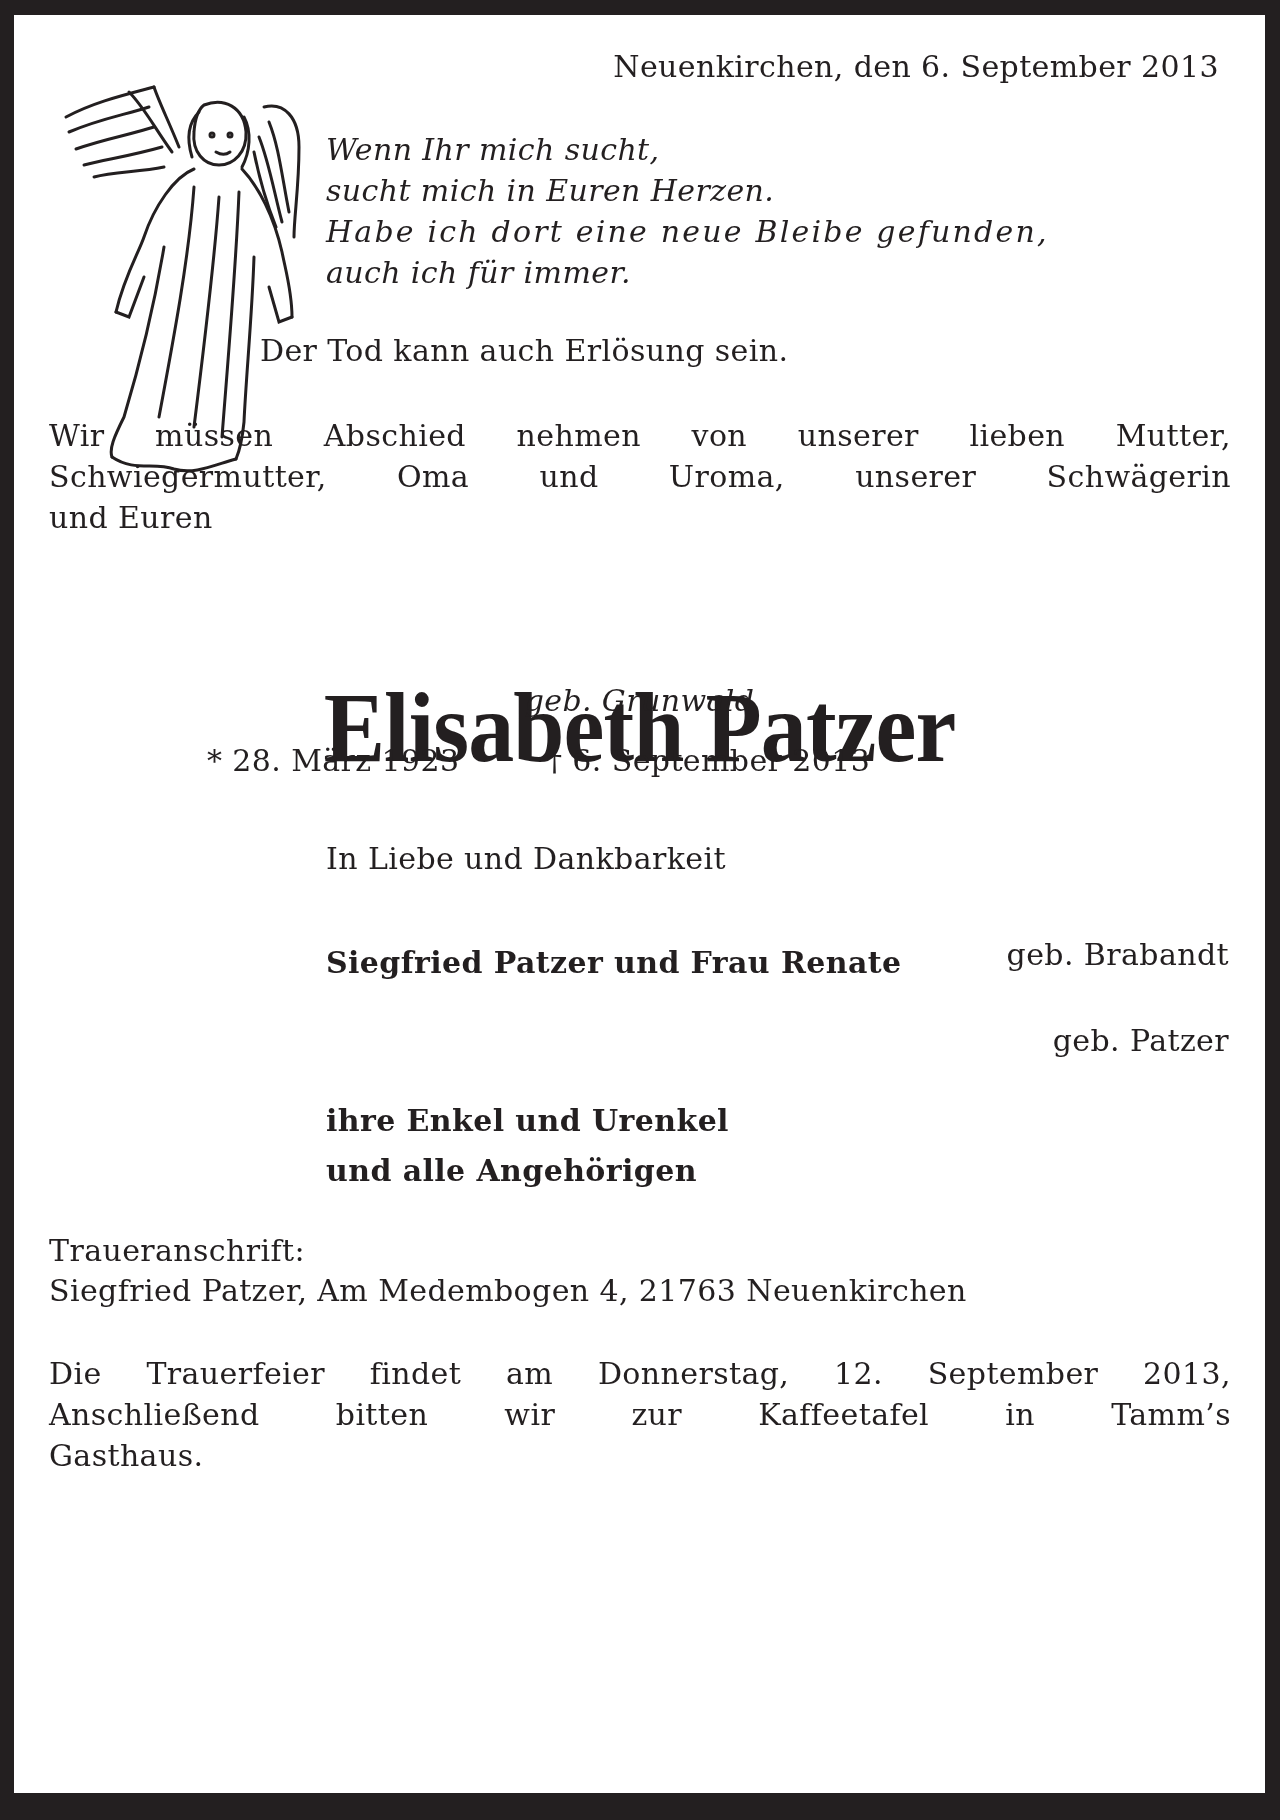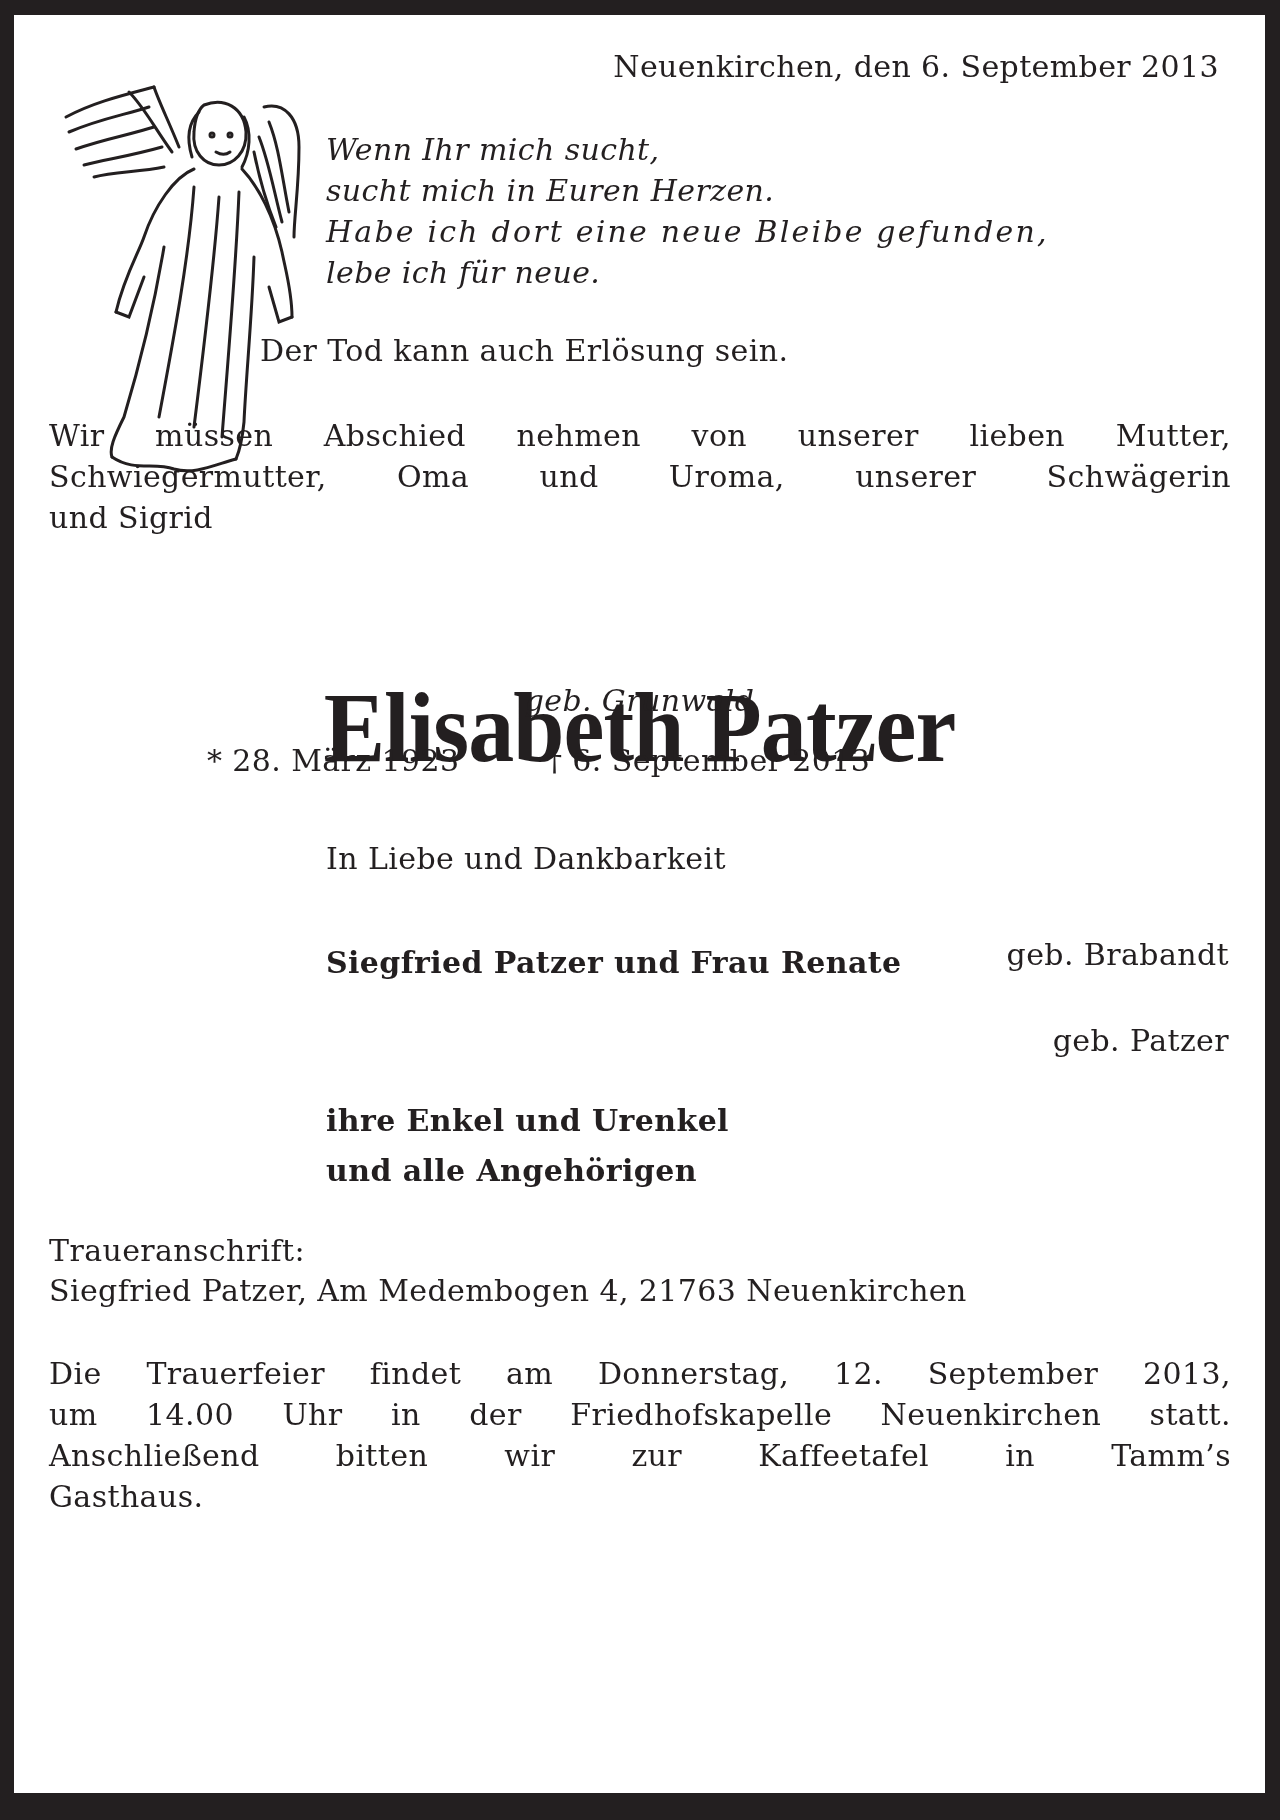--- a/index.html
+++ b/index.html
@@ -70,29 +70,29 @@
     <path d="M185 115 C182 190 175 270 168 360"></path>
     <path d="M58 380 C80 395 100 385 120 392 C140 398 160 388 182 382"></path>
   </svg>
 
   <div class="abs t30 right" style="right:46px; top:34px;">Neuenkirchen, den 6. September 2013</div>
 
   <div class="abs t30 italic" style="left:312px; top:114px; line-height:41px;">
     <div>Wenn Ihr mich sucht,</div>
     <div>sucht mich in Euren Herzen.</div>
     <div style="letter-spacing:2.2px;font-style:italic;">Habe ich dort eine neue Bleibe gefunden,</div>
-    <div>lebe ich für neue.</div>
+    <div>auch ich für immer.</div>
   </div>
 
   <div class="abs t30" style="left:246px; top:318px;">Der Tod kann auch Erlösung sein.</div>
 
   <div class="abs t30" style="left:35px; top:400px; width:1182px; line-height:41px; white-space:normal;">
     <div class="justify-all">Wir müssen Abschied nehmen von unserer lieben Mutter,</div>
     <div class="justify-all">Schwiegermutter, Oma und Uroma, unserer Schwägerin</div>
-    <div>und Sigrid</div>
+    <div>und Euren</div>
   </div>
 
   <div class="name">Elisabeth Patzer</div>
 
   <div class="abs t30 center" style="left:0; width:1251px; top:668px;">geb. Grunwald</div>
 
   <div class="abs t30" style="left:193px; top:728px;">* 28. März 1923</div>
   <div class="abs t30" style="left:533px; top:728px;">† 6. September 2013</div>
 
   <div class="abs t30" style="left:312px; top:826px;">In Liebe und Dankbarkeit</div>
@@ -103,18 +103,17 @@
   <div class="abs t30 right" style="right:36px; top:1008px;">geb. Patzer</div>
 
   <div class="abs t30 bold" style="left:312px; top:1044px;">ihre Enkel und Urenkel</div>
   <div class="abs t30 bold" style="left:312px; top:1094px;">und alle Angehörigen</div>
 
   <div class="abs t30" style="left:35px; top:1218px;text-align:center;">Traueranschrift:</div>
   <div class="abs t30" style="left:35px; top:1258px;">Siegfried Patzer, Am Medembogen 4, 21763 Neuenkirchen</div>
 
   <div class="abs t30" style="left:35px; top:1338px; width:1182px; line-height:41px; white-space:normal;">
     <div class="justify-all">Die Trauerfeier findet am Donnerstag, 12. September 2013,</div>
-    <div class="justify-all">um 14.00 Uhr in der Friedhofskapelle Neuenkirchen statt.</div>
     <div class="justify-all" style="word-spacing:30px;">Anschließend bitten wir zur Kaffeetafel in Tamm’s</div>
     <div>Gasthaus.</div>
   </div>
 
 </div>
 
 </body></html>

